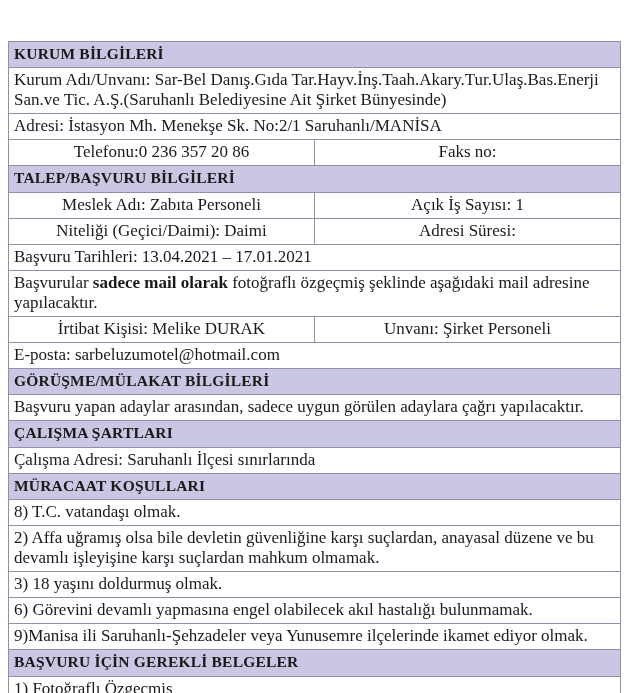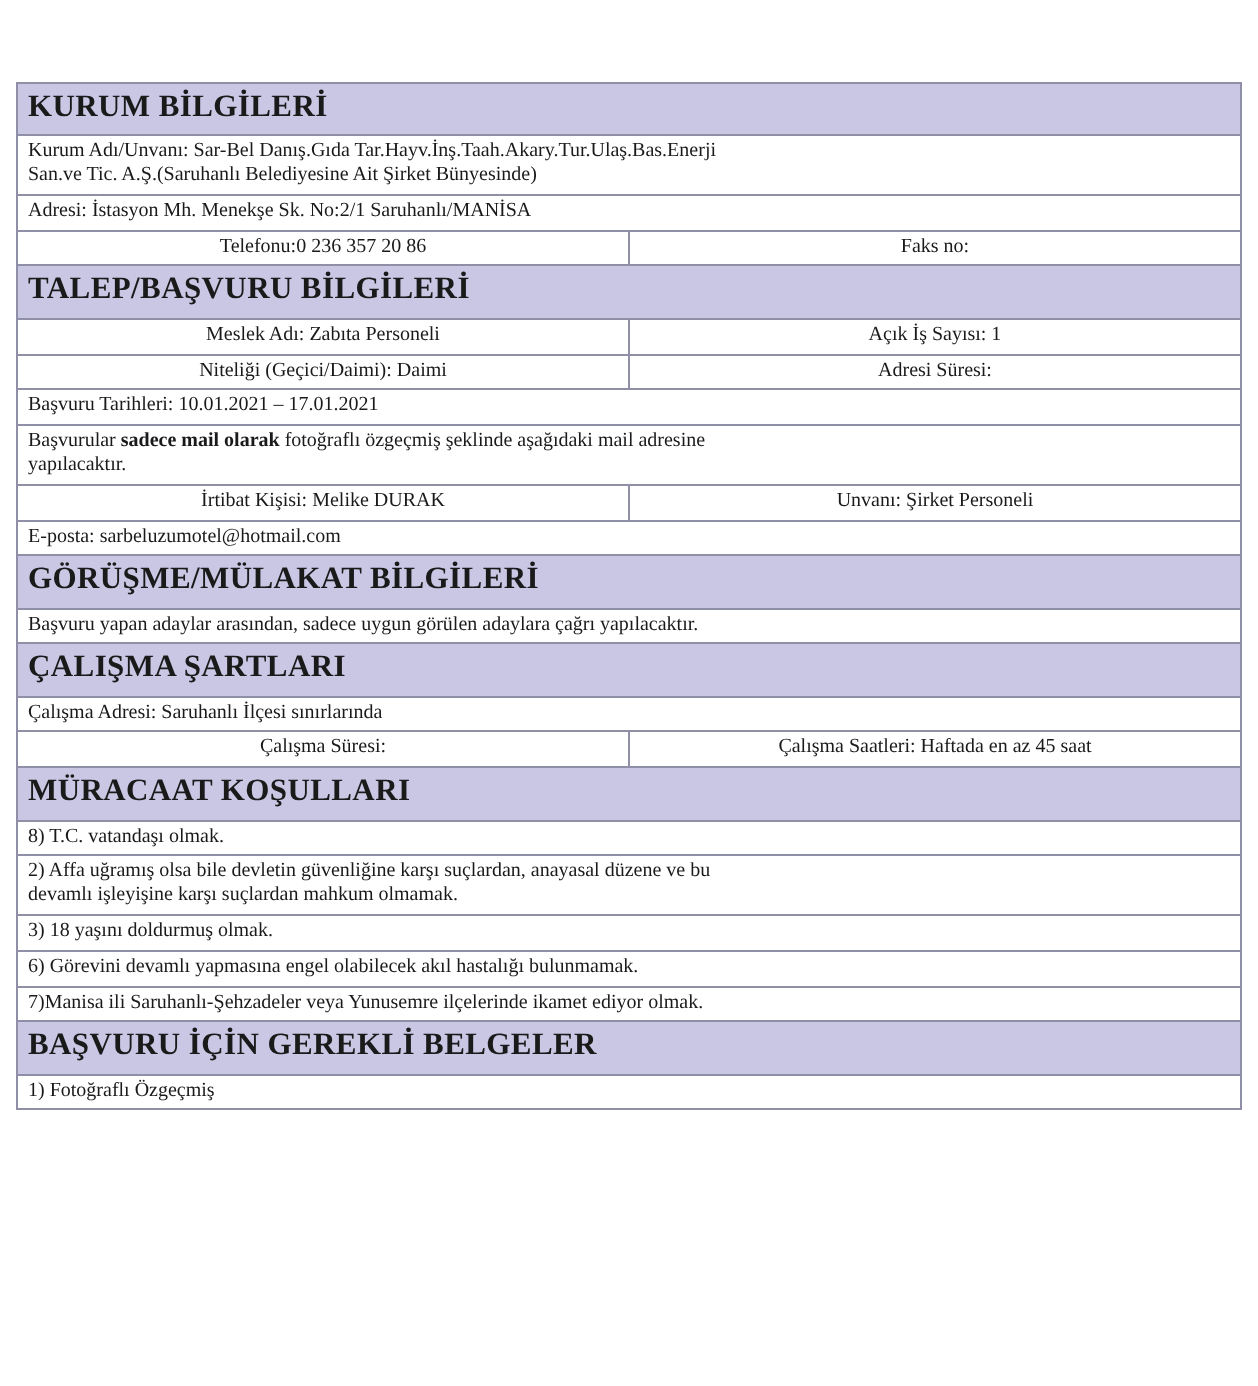--- a/index.html
+++ b/index.html
@@ -23,21 +23,21 @@
     margin-top: 37px;
   }
   table.doc {
     width: 613px;
     border-collapse: collapse;
     table-layout: fixed;
   }
   table.doc td {
     border: 1px solid #8f8fa8;
     padding: 2px 5px 3px 5px;
-    font-size: 10px;
+    font-size: 17px;
     line-height: 1.18;
     vertical-align: top;
   }
   
   tr.section td {
     background: #c9c7e4;
     font-weight: bold;
     font-variant: small-caps;
     font-size: 15.5px;
     letter-spacing: 0.2px;
@@ -104,21 +104,21 @@
     </tr>
     <tr>
       <td class="half">Meslek Adı: Zabıta Personeli</td>
       <td class="half">Açık İş Sayısı: 1</td>
     </tr>
     <tr>
       <td class="half">Niteliği (Geçici/Daimi): Daimi</td>
       <td class="half">Adresi Süresi:</td>
     </tr>
     <tr>
-      <td colspan="2">Başvuru Tarihleri: 10.01.2021 – 17.01.2021</td>
+      <td colspan="2">Başvuru Tarihleri: 13.04.2021 – 17.01.2021</td>
     </tr>
     <tr>
       <td colspan="2" class="tall">
         <span class="cell-line"><span>Başvurular </span><span class="bold">sadece mail olarak</span><span> fotoğraflı özgeçmiş şeklinde aşağıdaki mail adresine</span></span>
         <span class="cell-line">yapılacaktır.</span>
       </td>
     </tr>
     <tr>
       <td class="half">İrtibat Kişisi: Melike DURAK</td>
       <td class="half">Unvanı: Şirket Personeli</td>
@@ -137,24 +137,20 @@
     </tr>
 
     <tr class="section">
       <td colspan="2">
             <span class="heading-text">ÇALIŞMA ŞARTLARI</span>
           </td>
     </tr>
     <tr>
       <td colspan="2">Çalışma Adresi: Saruhanlı İlçesi sınırlarında</td>
     </tr>
-    <tr>
-      <td class="half">Çalışma Süresi:</td>
-      <td class="half">Çalışma Saatleri: Haftada en az 45 saat</td>
-    </tr>
 
     <tr class="section">
       <td colspan="2">
             <span class="heading-text">MÜRACAAT KOŞULLARI</span>
           </td>
     </tr>
     <tr class="list-row">
       <td colspan="2">8) T.C. vatandaşı olmak.</td>
     </tr>
     <tr class="list-row">
@@ -163,21 +159,21 @@
         <span class="cell-line">devamlı işleyişine karşı suçlardan mahkum olmamak.</span>
       </td>
     </tr>
     <tr class="list-row">
       <td colspan="2">3) 18 yaşını doldurmuş olmak.</td>
     </tr>
     <tr class="list-row">
       <td colspan="2">6) Görevini devamlı yapmasına engel olabilecek akıl hastalığı bulunmamak.</td>
     </tr>
     <tr class="list-row">
-      <td colspan="2">7)Manisa ili Saruhanlı-Şehzadeler veya Yunusemre ilçelerinde ikamet ediyor olmak.</td>
+      <td colspan="2">9)Manisa ili Saruhanlı-Şehzadeler veya Yunusemre ilçelerinde ikamet ediyor olmak.</td>
     </tr>
 
     <tr class="section">
       <td colspan="2">
             <span class="heading-text">BAŞVURU İÇİN GEREKLİ BELGELER</span>
           </td>
     </tr>
     <tr class="list-row">
       <td colspan="2">1) Fotoğraflı Özgeçmiş</td>
     </tr>

